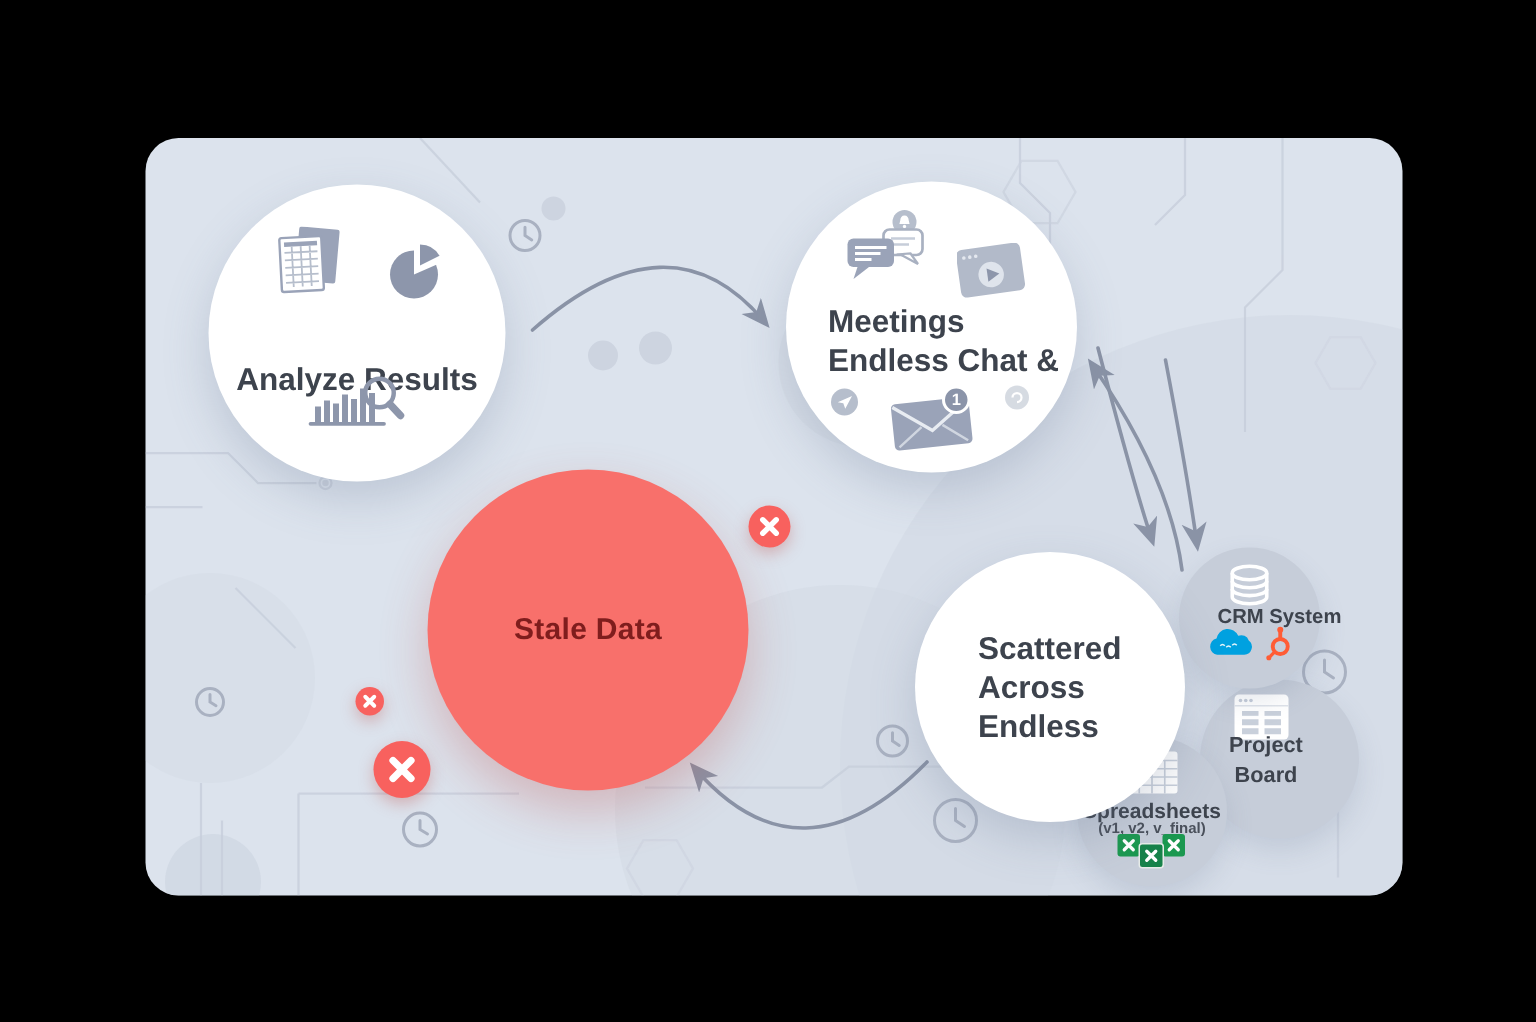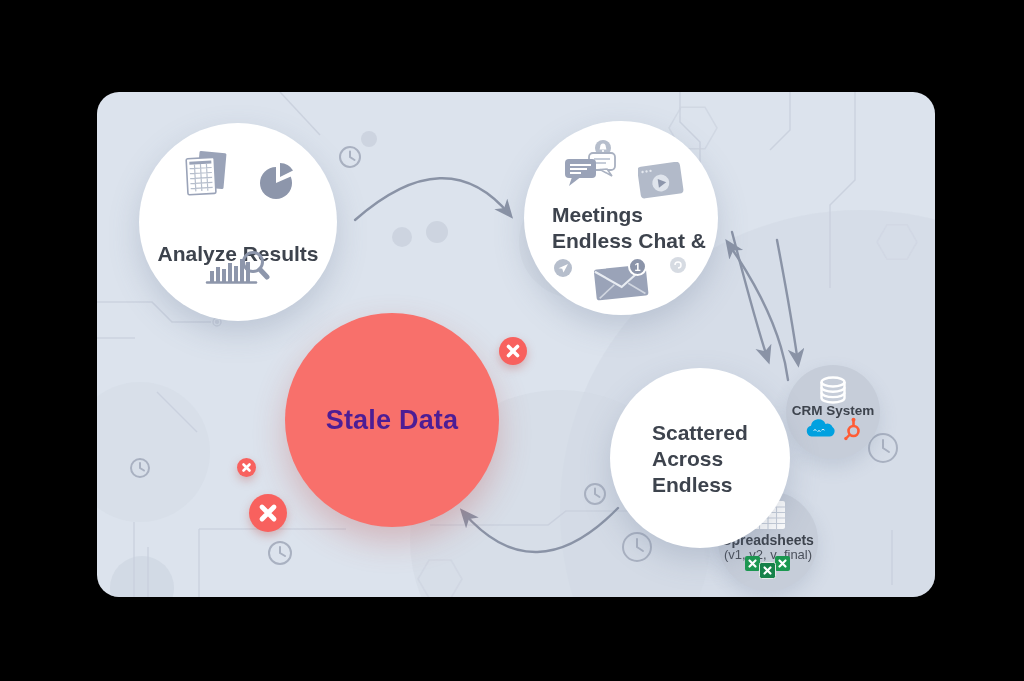--- a/index.html
+++ b/index.html
@@ -9,23 +9,23 @@
          background:#dce3ed;overflow:hidden;}
   .layer{position:absolute;left:0;top:0;pointer-events:none;}
   .node{position:absolute;border-radius:50%;}
   .node.white{background:#ffffff;box-shadow:0 12px 30px rgba(100,115,145,.25);}
   .node.gray{background:#c6cdd9;box-shadow:0 8px 18px rgba(100,115,145,.18);}
   .node.red{background:#f8706b;box-shadow:0 14px 32px rgba(190,80,75,.30);
             display:flex;align-items:center;justify-content:center;}
   .abs{position:absolute;}
   .lbl{font-weight:bold;color:#3d434d;}
   .lbl-center{width:100%;text-align:center;}
-  .stale-lbl{font-size:27px;font-weight:bold;color:#4c1d95;letter-spacing:.2px;}
+  .stale-lbl{font-size:20px;font-weight:bold;color:#7f1d1d;letter-spacing:.2px;}
   .big-lbl{font-size:21px;line-height:26px;}
-  .sm-lbl{font-size:13.5px;}
+  .sm-lbl{font-size:13.5px;margin-left:20px;}
   .badge-x{position:absolute;border-radius:50%;background:#f8615e;
            display:flex;align-items:center;justify-content:center;
            box-shadow:0 4px 10px rgba(190,80,75,.35);}
   .count-badge{position:absolute;width:19px;height:19px;border-radius:50%;background:#8b94a9;
                border:2px solid #fff;box-sizing:border-box;color:#fff;font-size:11px;font-weight:bold;
                display:flex;align-items:center;justify-content:center;}
   .mini-badge{position:absolute;border-radius:50%;background:#b6becc;
               display:flex;align-items:center;justify-content:center;}
 </style>
 </head>
@@ -88,20 +88,41 @@
             <circle cx="183" cy="461" r="11"></circle>
             <path d="M183 455 V461 L188 464"></path>
           </g>
         <g>
             <circle cx="43" cy="376" r="9"></circle>
             <path d="M43 371 V376 L47 378.5"></path>
           </g>
       </g>
     </svg>
 
+    <div class="node gray" style="left:703px;top:361px;width:106px;height:106px;">
+      <svg class="abs" style="left:22px;top:9px;" width="38" height="32" viewBox="0 0 38 32">
+        <rect x="1" y="1" width="36" height="30" rx="3" fill="#ffffff"></rect>
+        <circle cx="5" cy="5" r="1.2" fill="#c6cdd9"></circle>
+          <circle cx="8.5" cy="5" r="1.2" fill="#c6cdd9"></circle>
+          <circle cx="12" cy="5" r="1.2" fill="#c6cdd9"></circle>
+        <path d="M1 8.5 H37" stroke="#dfe3ea" stroke-width="1"></path>
+        <g fill="#c9d0db">
+          <rect x="6" y="12" width="11" height="3.2"></rect>
+            <rect x="6" y="17.5" width="11" height="4"></rect>
+            <rect x="6" y="23.5" width="11" height="4"></rect>
+          <rect x="21" y="12" width="11" height="3.2"></rect>
+            <rect x="21" y="17.5" width="11" height="4"></rect>
+            <rect x="21" y="23.5" width="11" height="4"></rect>
+        </g>
+      </svg>
+      <div class="abs lbl lbl-center" style="top:34px;font-size:14.5px;line-height:20px;transform:translateX(-9px);">
+        <div>Project</div>
+        <div>Board</div>
+      </div>
+    </div>
 
     <div class="node gray" style="left:689px;top:273px;width:94px;height:94px;">
       <svg class="abs" style="left:30px;top:10px;" width="34" height="32" viewBox="0 0 34 32" fill="none" stroke="#ffffff" stroke-width="2.4">
         <ellipse cx="17" cy="7" rx="11.5" ry="4.5"></ellipse>
         <path d="M5.5 7 V23 A11.5 4.5 0 0 0 28.5 23 V7"></path>
         <path d="M5.5 12.3 A11.5 4.5 0 0 0 28.5 12.3"></path>
         <path d="M5.5 17.6 A11.5 4.5 0 0 0 28.5 17.6"></path>
       </svg>
       <div class="abs lbl lbl-center sm-lbl" style="top:38px;">CRM System</div>
       <div class="abs" style="left:0;top:52px;width:100%;display:flex;justify-content:center;align-items:center;gap:5px;">
@@ -130,21 +151,21 @@
           <path d="M1 7 H35"></path>
             <path d="M1 12.5 H35"></path>
             <path d="M1 18 H35"></path>
             <path d="M1 23.5 H35"></path>
           <path d="M9.5 7 V29"></path>
             <path d="M18 7 V29"></path>
             <path d="M26.5 7 V29"></path>
         </g>
       </svg>
       <div class="abs lbl lbl-center" style="top:41px;font-size:14px;">Spreadsheets</div>
-      <div class="abs lbl lbl-center" style="top:56px;font-size:13px;font-weight:normal;color:#4a505b;">(v1, v2, v_final)</div>
+      <div class="abs lbl lbl-center" style="top:56px;font-size:10px;font-weight:bold;color:#4a505b;">(v1, v2, v_final)</div>
       <svg class="abs" style="left:26px;top:64px;" width="48" height="26" viewBox="0 0 48 26">
         <g>
             <rect x="1" y="1" width="15" height="15" rx="2" fill="#1b9850"></rect>
            <path d="M5.5 5.5 L11.5 11.5 M11.5 5.5 L5.5 11.5" stroke="#fff" stroke-width="2.2" stroke-linecap="round"></path>
           </g>
         <g>
             <rect x="31" y="1" width="15" height="15" rx="2" fill="#1b9850"></rect>
            <path d="M35.5 5.5 L41.5 11.5 M41.5 5.5 L35.5 11.5" stroke="#fff" stroke-width="2.2" stroke-linecap="round"></path>
           </g>
         <g>

